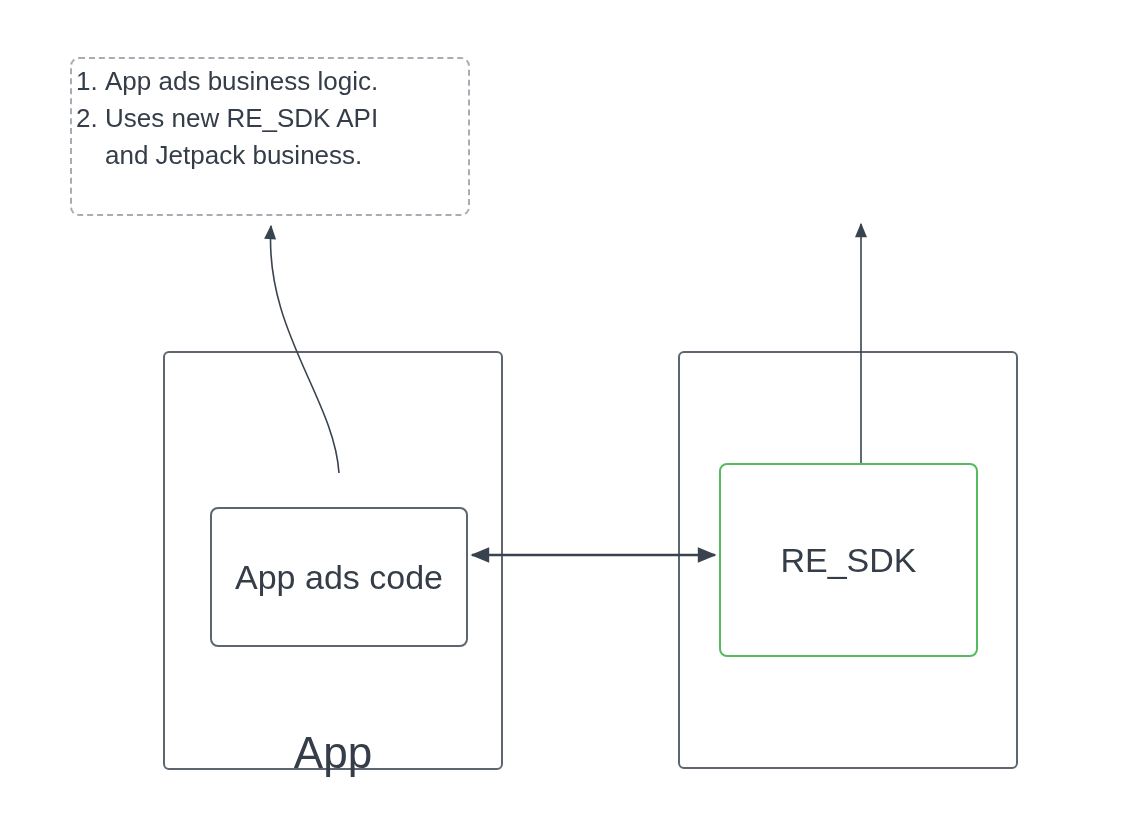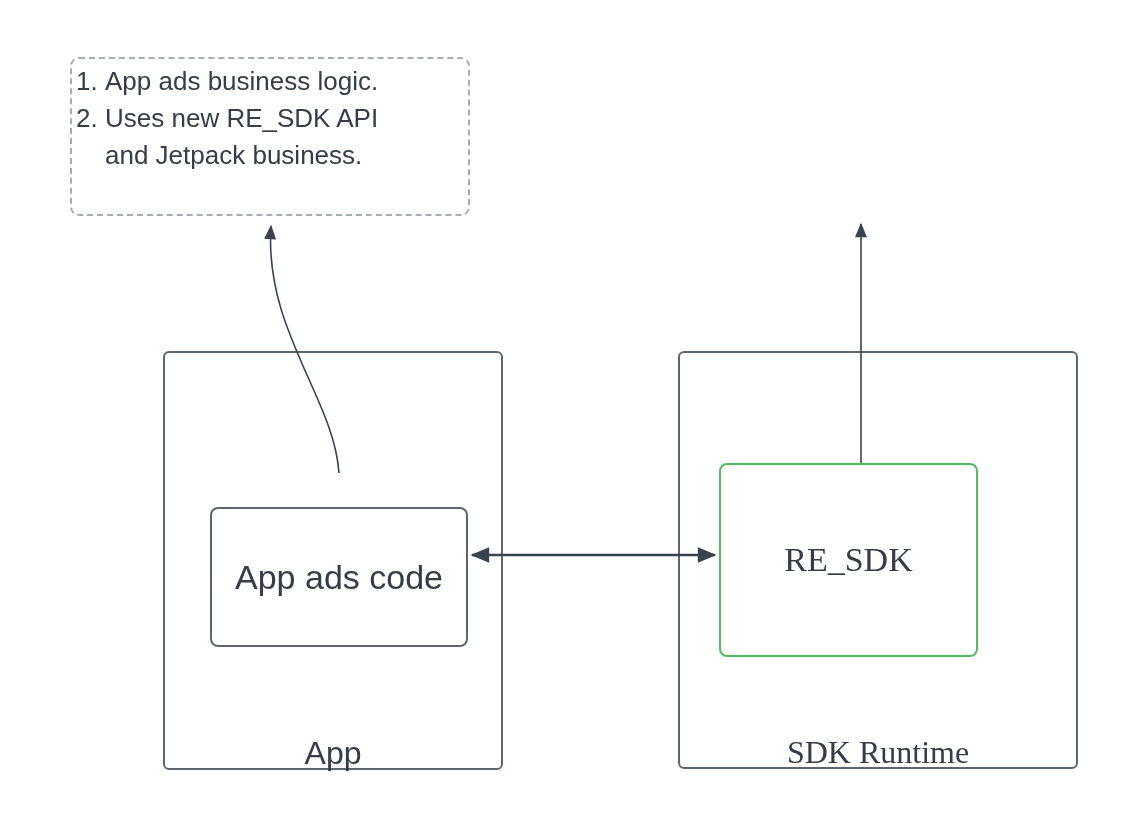--- a/index.html
+++ b/index.html
@@ -30,42 +30,42 @@
   .note-right { left: 662px; top: 57px; width: 398px; height: 159px; }
 
   .container-box {
     position: absolute;
     border: 2px solid var(--box-border, #5d6670);
     border-radius: 6px;
     box-sizing: border-box;
     background: #ffffff;
   }
   .app-container { left: 163px; top: 351px; width: 340px; height: 419px; }
-  .sdk-container { left: 678px; top: 351px; width: 400px; height: 418px; font-family: Liberation Serif, serif; }
+  .sdk-container { left: 678px; top: 351px; width: 340px; height: 418px; }
 
   .inner-box {
     position: absolute;
     border: 2px solid var(--box-border, #5d6670);
     border-radius: 8px;
     box-sizing: border-box;
     display: flex;
     align-items: center;
     justify-content: center;
     font-size: 34px;
     background: #ffffff;
   }
   .app-ads-code { left: 45px; top: 120px; width: 258px; height: 140px; margin-top: 34px; }
   .re-sdk { left: 39px; top: 110px; width: 259px; height: 194px; border-color: var(--accent-green, #54bc5e); }
 
   .box-label {
     position: absolute;
     left: 0; right: 0;
     bottom: -4px;
     text-align: center;
-    font-size: 32px;
+    font-size: 44px;
     line-height: 38px;
   }
 
   svg.connectors {
     position: absolute;
     left: 0; top: 0;
     width: 1134px; height: 831px;
     pointer-events: none;
   }
   .conn { fill: none; stroke: var(--arrow, #39434f); }
@@ -91,21 +91,20 @@
     <div class="inner-box app-ads-code">
       <span>App ads code</span>
     </div>
     <div class="box-label">App</div>
   </div>
 
   <div class="container-box sdk-container">
     <div class="inner-box re-sdk">
       <span>RE_SDK</span>
     </div>
-    <div class="box-label">SDK Runtime</div>
   </div>
 
   <svg class="connectors" viewBox="0 0 1134 831">
     <defs>
       <marker id="head-thin" viewBox="0 0 12 10" refX="11" refY="5" markerWidth="9.5" markerHeight="7.5" orient="auto-start-reverse">
         <path class="arrowhead" d="M0,0 L12,5 L0,10 z"></path>
       </marker>
       <marker id="head-thick" viewBox="0 0 12 10" refX="11" refY="5" markerWidth="7.5" markerHeight="6" orient="auto-start-reverse">
         <path class="arrowhead" d="M0,0 L12,5 L0,10 z"></path>
       </marker>

